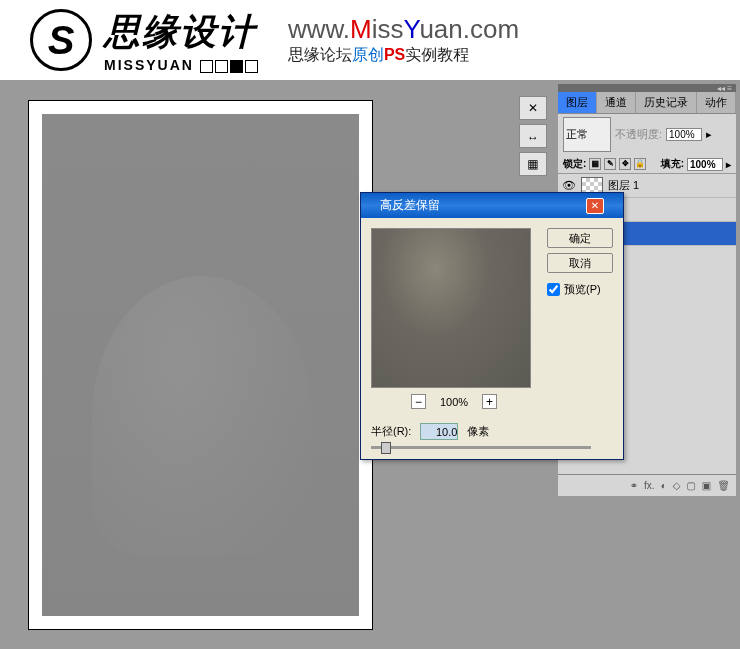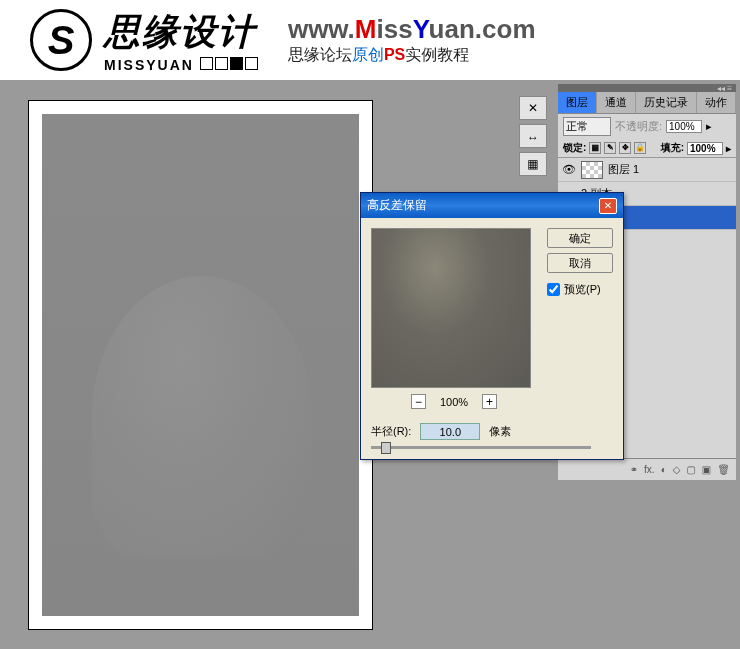--- a/index.html
+++ b/index.html
@@ -3,26 +3,26 @@
   <meta charset="utf-8">
   <style>
     * { margin: 0; padding: 0; box-sizing: border-box; }
     body { font-family: "Microsoft YaHei", SimSun, Arial, sans-serif; background: #fff; width: 740px; height: 649px; position: relative; overflow: hidden; }
     
     .header { display: flex; align-items: center; padding: 8px 30px; height: 80px; }
     .logo-circle { width: 62px; height: 62px; border: 3px solid #000; border-radius: 50%; display: flex; align-items: center; justify-content: center; position: relative; background: #fff; }
     .logo-s { font-size: 40px; font-weight: bold; font-style: italic; color: #000; }
     .logo-text { margin-left: 12px; }
     .logo-cn { font-size: 36px; font-weight: bold; font-style: italic; letter-spacing: 2px; font-family: "STKaiti", "KaiTi", serif; }
-    .logo-en { font-size: 14px; font-weight: bold; letter-spacing: 2px; display: flex; align-items: flex-start; }
+    .logo-en { font-size: 14px; font-weight: bold; letter-spacing: 2px; display: flex; align-items: flex-end; }
     .squares { display: inline-flex; margin-left: 6px; gap: 2px; }
     .sq { width: 13px; height: 13px; border: 1px solid #000; }
     .sq.filled { background: #000; }
     .header-right { margin-left: 30px; }
-    .url { font-size: 26px; color: #555; font-family: Arial; font-weight: bold; }
+    .url { font-size: 26px; color: #555; font-family: Arial; }
     .url .m { color: #d00; }
     .url .y { color: #00c; }
     .slogan { font-size: 16px; color: #222; }
     .slogan .orig { color: #06c; }
     .slogan .ps { color: #d00; font-weight: bold; }
     
     .workspace { position: relative; width: 740px; height: 569px; background: #9a9a9a; }
     
     .canvas { position: absolute; left: 28px; top: 20px; width: 345px; height: 530px; background: #fff; border: 1px solid #000; }
     .canvas-inner { position: absolute; inset: 13px; background: #888; display: flex; align-items: center; justify-content: center; }
@@ -32,47 +32,47 @@
     .tool-palette { position: absolute; left: 519px; top: 16px; width: 34px; display: flex; flex-direction: column; gap: 4px; }
     .tool-btn { width: 28px; height: 24px; background: #e4e4e4; border: 1px solid #888; display: flex; align-items: center; justify-content: center; font-size: 12px; }
     
     .panels { position: absolute; right: 4px; top: 4px; width: 178px; }
     .panel-header-bar { height: 8px; background: #6a6a6a; display: flex; justify-content: flex-end; padding-right: 4px; }
     .panel-collapse { color: #ccc; font-size: 8px; }
     .panel-tabs { display: flex; background: #b8b8b8; height: 22px; font-size: 11px; border-bottom: 1px solid #888; }
     .ptab { padding: 3px 8px; border-right: 1px solid #999; cursor: pointer; }
     .ptab.active { background: #3b82f6; }
     .panel-controls { background: #d6d6d6; padding: 3px 5px; font-size: 11px; display: flex; align-items: center; gap: 4px; }
-    .blend { width: 48px; border: 1px solid #888; background: #eee; padding: 1px 2px; }
+    .blend { width: 48px; border: 1px solid #888; background: #eee; padding: 9px 2px; }
     .opacity-lbl { color: #888; }
     .pct-box { border: 1px solid #888; background: #fff; padding: 0 2px; width: 36px; display: inline-block; font-size: 10px; }
     .lock-row { background: #d6d6d6; padding: 2px 5px; font-size: 10px; display: flex; align-items: center; gap: 3px; border-bottom: 1px solid #999; font-weight: bold; }
     .lock-ico { width: 12px; height: 12px; display: inline-block; border: 1px solid #888; font-size: 8px; text-align: center; }
     .layers-list { background: #d6d6d6; min-height: 300px; }
     .layer-row { display: flex; align-items: center; height: 24px; font-size: 11px; padding: 0 4px; border-bottom: 1px solid #bbb; gap: 5px; }
     .layer-row.selected { background: #2862c7; color: #fff; }
     .eye { width: 14px; text-align: center; }
     .thumb { width: 22px; height: 18px; background: #fff; border: 1px solid #666; background-image: linear-gradient(45deg,#ccc 25%,transparent 25%,transparent 75%,#ccc 75%),linear-gradient(45deg,#ccc 25%,transparent 25%,transparent 75%,#ccc 75%); background-size: 8px 8px; background-position: 0 0,4px 4px; }
     .layers-footer { background: #d6d6d6; height: 22px; border-top: 1px solid #888; display: flex; justify-content: flex-end; align-items: center; gap: 6px; padding: 0 6px; font-size: 10px; color: #555; }
     .layers-footer span { cursor: pointer; }
     
     .dialog { position: absolute; left: 360px; top: 112px; width: 264px; background: #ece9d8; border: 1px solid #0a246a; box-shadow: 2px 2px 4px rgba(0,0,0,0.3); }
-    .dialog-title { background: linear-gradient(180deg, #0a5bc4, #2b7de0 50%, #0a5bc4); color: #fff; font-size: 12px; padding: 4px 6px; display: flex; justify-content: space-between; align-items: center; }
+    .dialog-title { background: linear-gradient(180deg, #0a5bc4, #2b7de0 50%, #0a5bc4); color: #fff; font-size: 12px; padding: 4px 19px; display: flex; justify-content: space-between; align-items: center; }
     .close-x { width: 18px; height: 16px; background: #e05030; border: 1px solid #fff; color: #fff; font-size: 10px; display: flex; align-items: center; justify-content: center; cursor: pointer; border-radius: 2px; }
     .dialog-body { padding: 10px; display: flex; gap: 10px; }
     .preview-col { flex: 1; }
     .preview-box { width: 160px; height: 160px; border: 1px solid #888; background: #6a6a6a; position: relative; overflow: hidden; }
     .preview-img { width: 100%; height: 100%; background: radial-gradient(ellipse at 40% 25%, #8b8779 0%, #6a6860 40%, #5c5a54 100%); }
     .zoom-row { display: flex; align-items: center; justify-content: center; gap: 14px; margin-top: 6px; font-size: 11px; }
     .zoom-btn { width: 15px; height: 15px; border: 1px solid #888; background: #fff; font-size: 12px; display: flex; align-items: center; justify-content: center; cursor: pointer; }
     .btn-col { display: flex; flex-direction: column; gap: 5px; }
     .win-btn { width: 66px; height: 20px; background: #ece9d8; border: 1px solid #888; font-size: 11px; cursor: pointer; border-radius: 2px; }
     .check-row { font-size: 11px; display: flex; align-items: center; gap: 4px; margin-top: 4px; }
     .radius-row { padding: 4px 10px 6px; font-size: 11px; display: flex; align-items: center; gap: 9px; }
-    .radius-input { width: 60px; height: 17px; border: 1px solid #7a9; background: #cde; text-align: center; font-size: 11px; }
+    .radius-input { width: 38px; height: 17px; border: 1px solid #7a9; background: #cde; text-align: right; font-size: 11px; }
     .slider-row { padding: 0 10px 10px; }
     .slider-track { height: 3px; background: #999; position: relative; width: 220px; }
     .slider-thumb { position: absolute; left: 10px; top: -4px; width: 10px; height: 12px; background: #ccc; border: 1px solid #555; }
   </style>
 </head>
 <body>
 
 <div class="header">
   <div class="logo-circle">
       <span class="logo-s">S</span>

